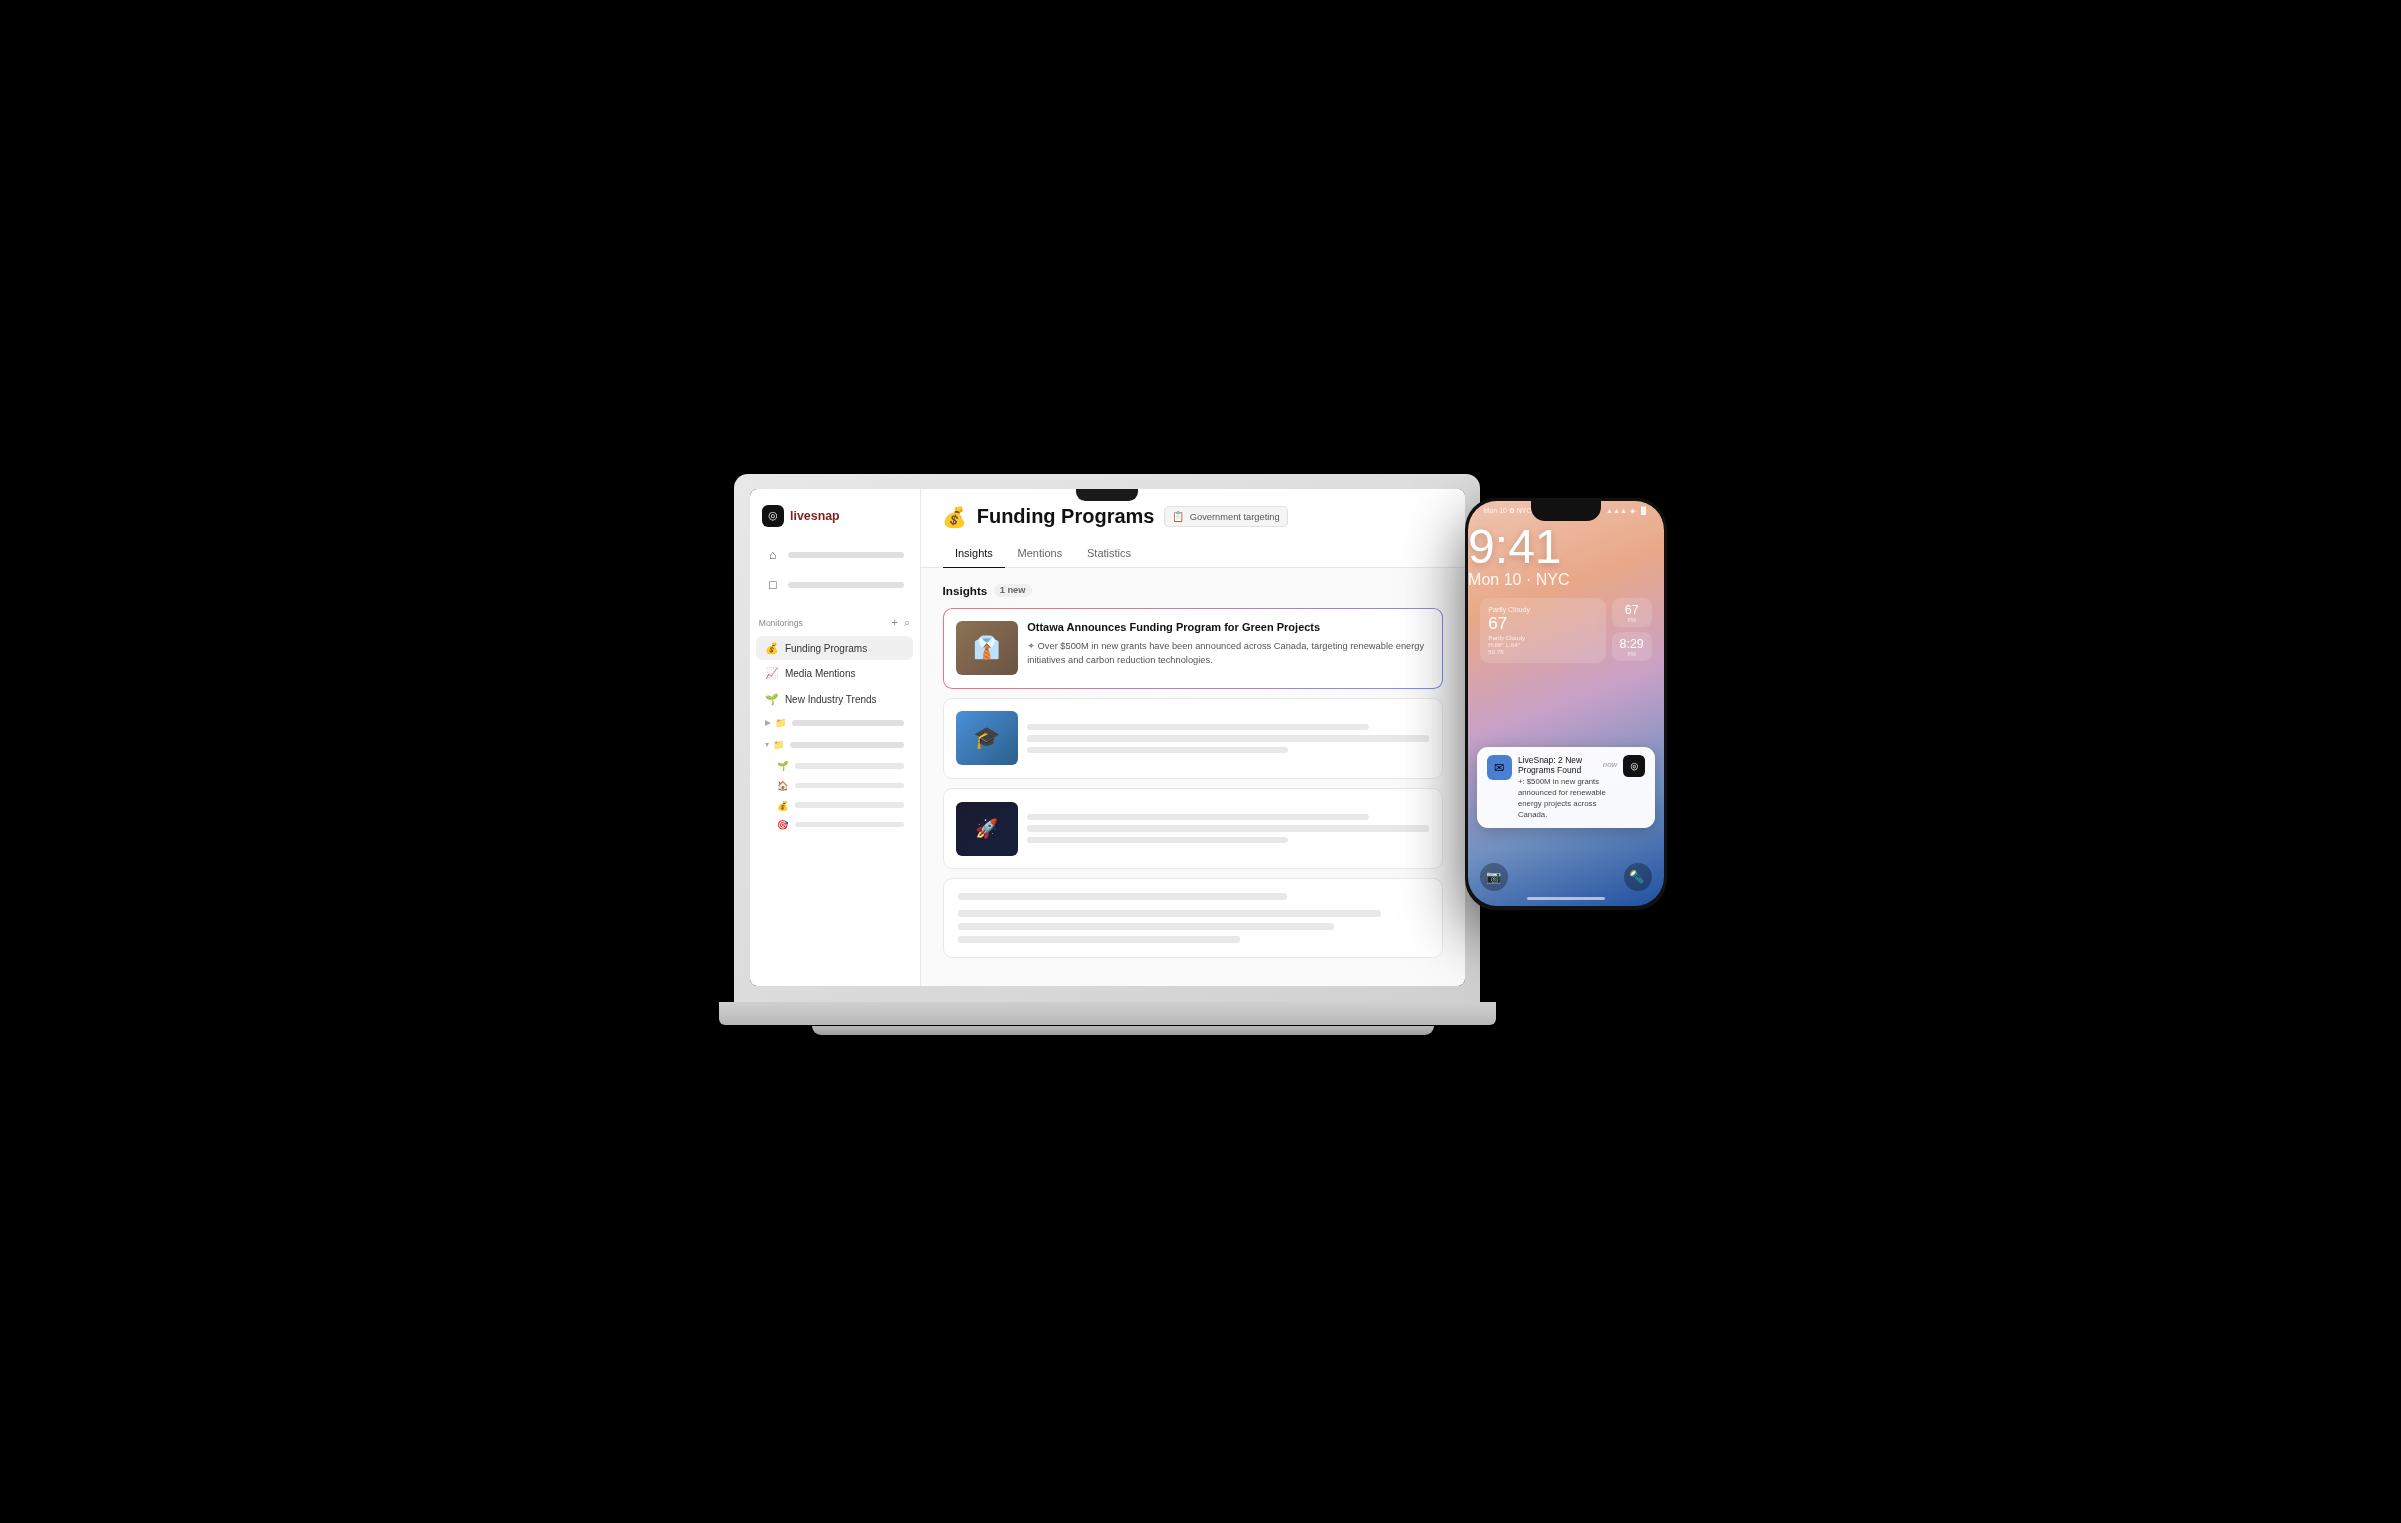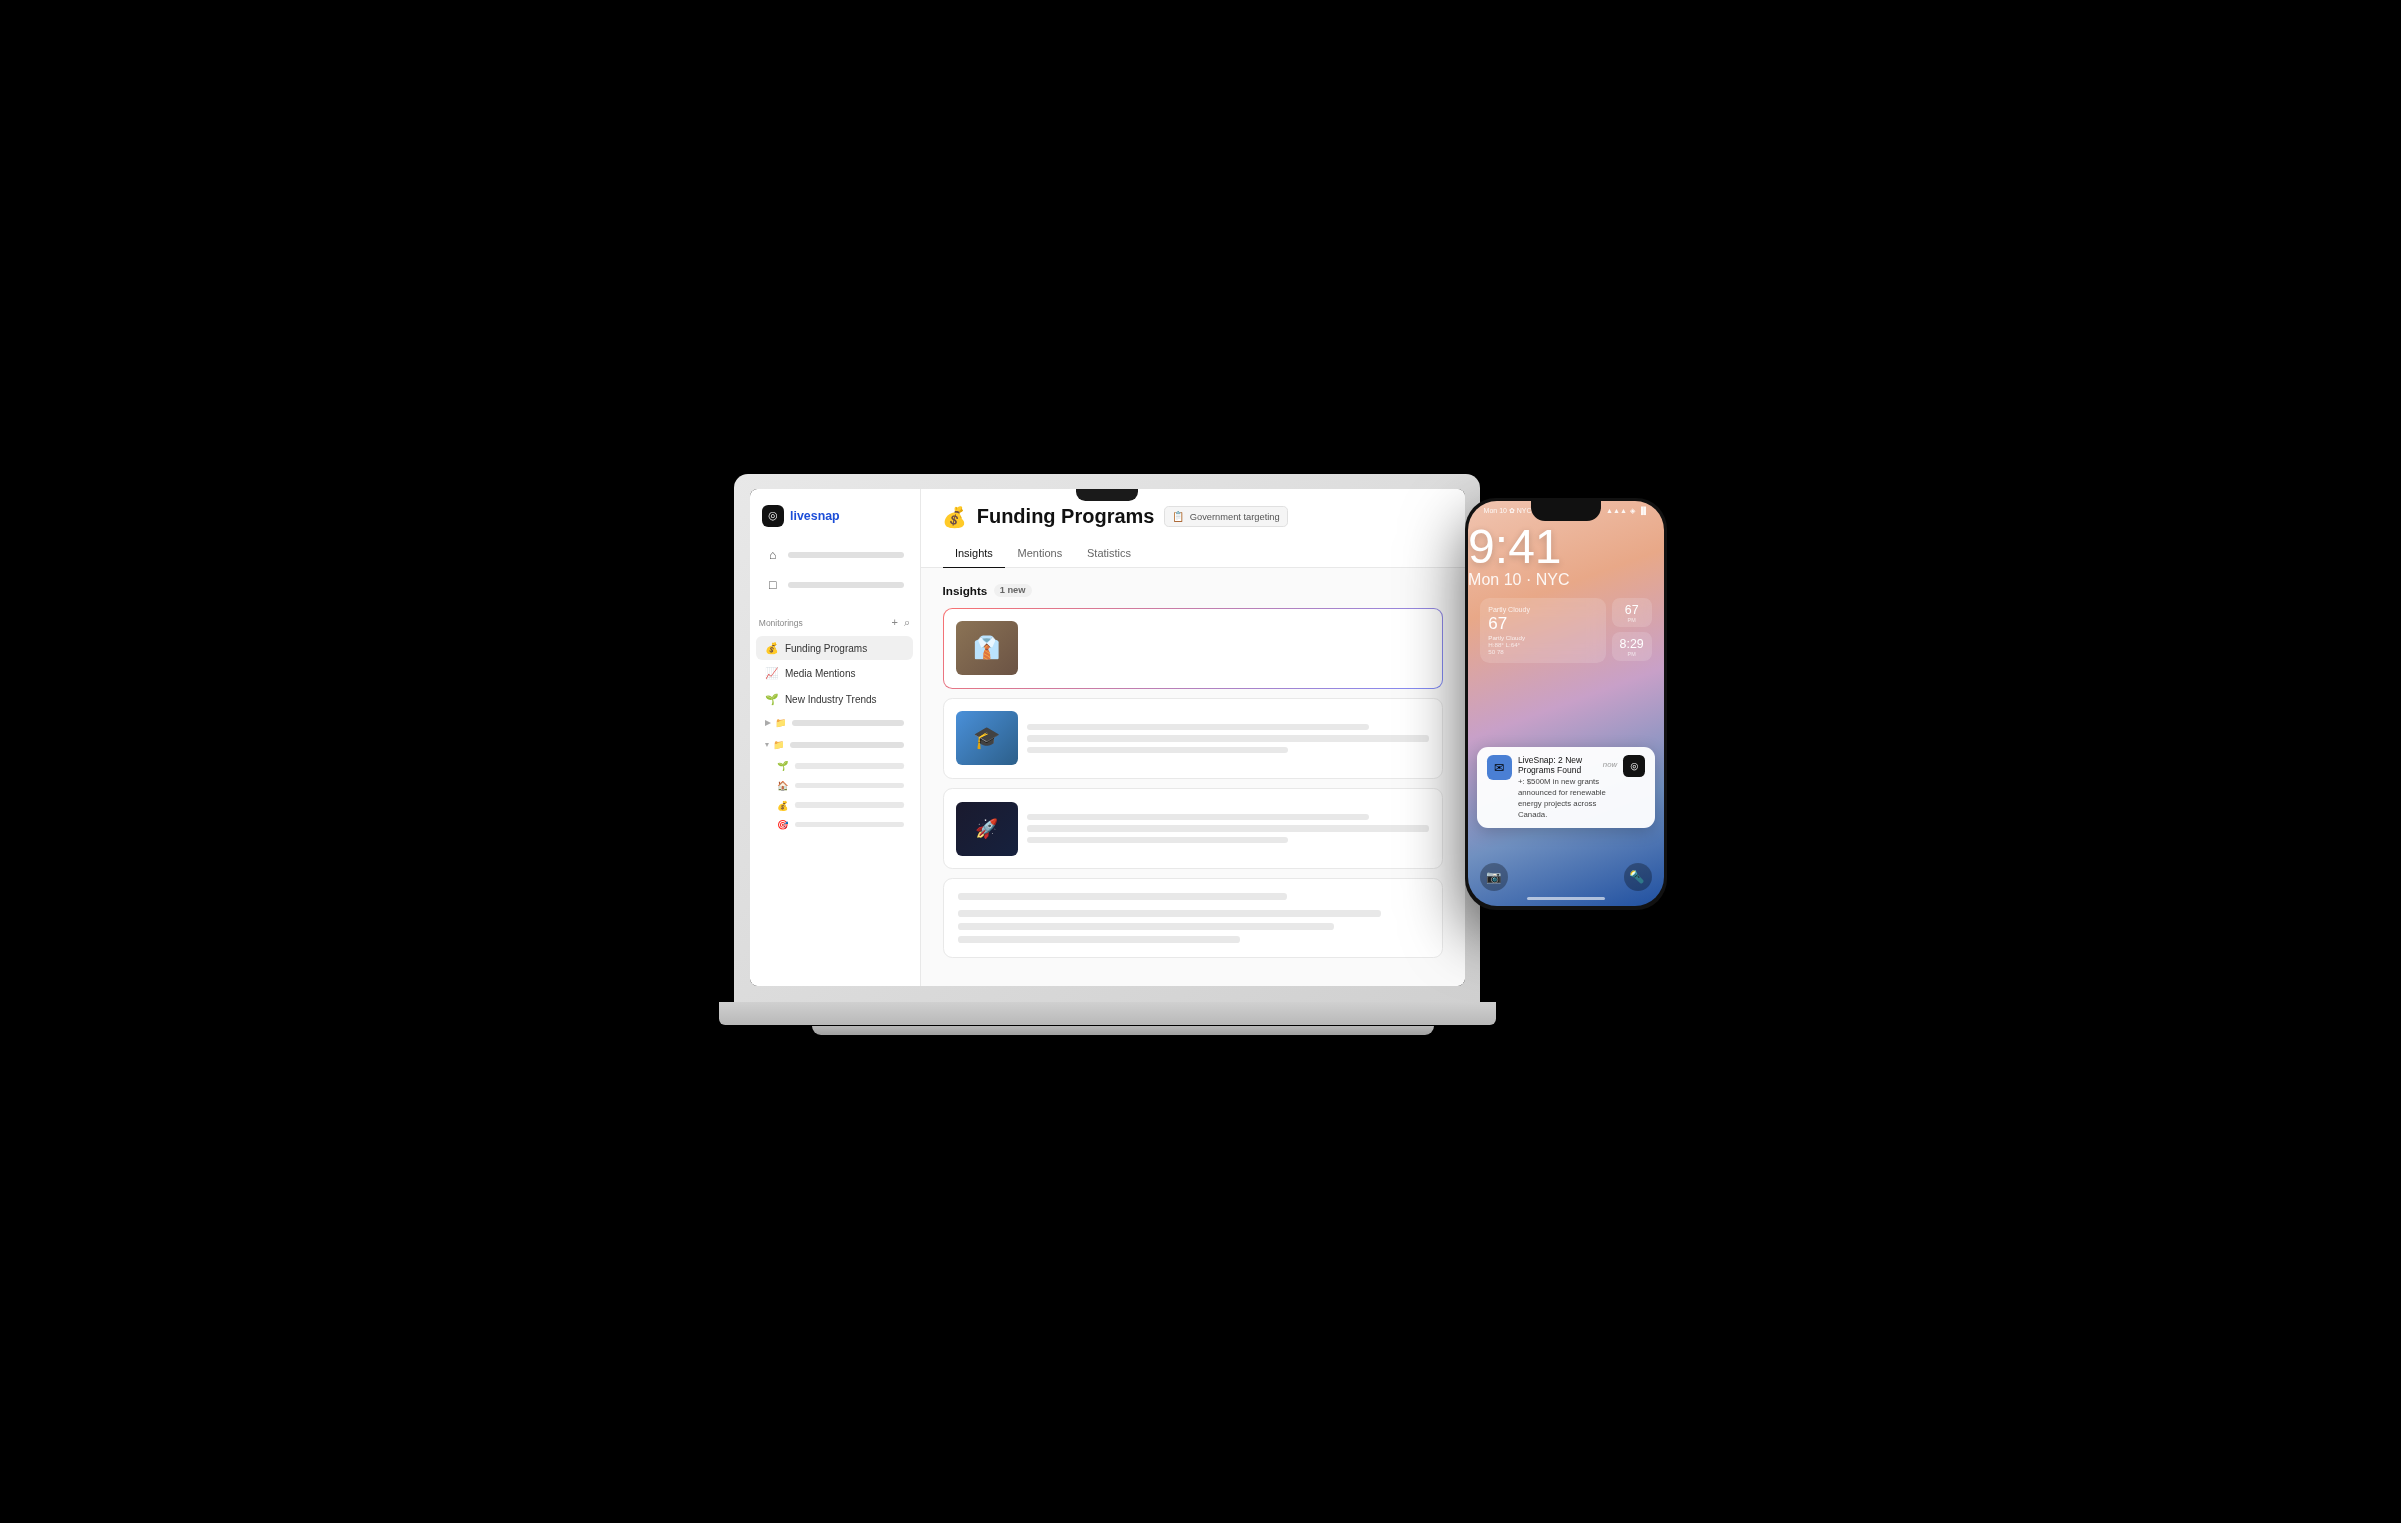--- a/index.html
+++ b/index.html
@@ -115,21 +115,21 @@
       display: flex;
       align-items: center;
       justify-content: center;
       color: white;
       font-size: 11px;
     }
 
     .logo-text {
       font-size: 12.4px;
       font-weight: 600;
-      color: #1d4ed8;
+      color: #7f1d1d;
     }
 
     .sidebar-nav-icons {
       display: flex;
       flex-direction: column;
       gap: 3.1px;
       padding: 0 9.3px 12.4px;
     }
 
     .nav-icon-item {
@@ -759,20 +759,27 @@
             <div class="insights-body">
               <div class="insights-header">
                 <span class="insights-title">Insights</span>
                 <span class="new-badge">1 new</span>
               </div>
 
               <div class="insight-card featured">
                 <div class="insight-card-content">
                   <div class="insight-thumbnail">
                     <div class="thumb-person">👔</div>
+                  </div>
+                  <div>
+                    <div class="insight-card-title">Ottawa Announces Funding Program for Green Projects</div>
+                    <div class="insight-card-text">
+                      <span class="insight-sparkle">✦</span>
+                      <span>Over $500M in new grants have been announced across Canada, targeting renewable energy initiatives and carbon reduction technologies.</span>
+                    </div>
                   </div>
                 </div>
               </div>
 
               <div class="insight-card">
                 <div class="insight-card-content">
                   <div class="insight-thumbnail">
                     <div class="thumb-graduates">🎓</div>
                   </div>
                   <div class="card-lines">

